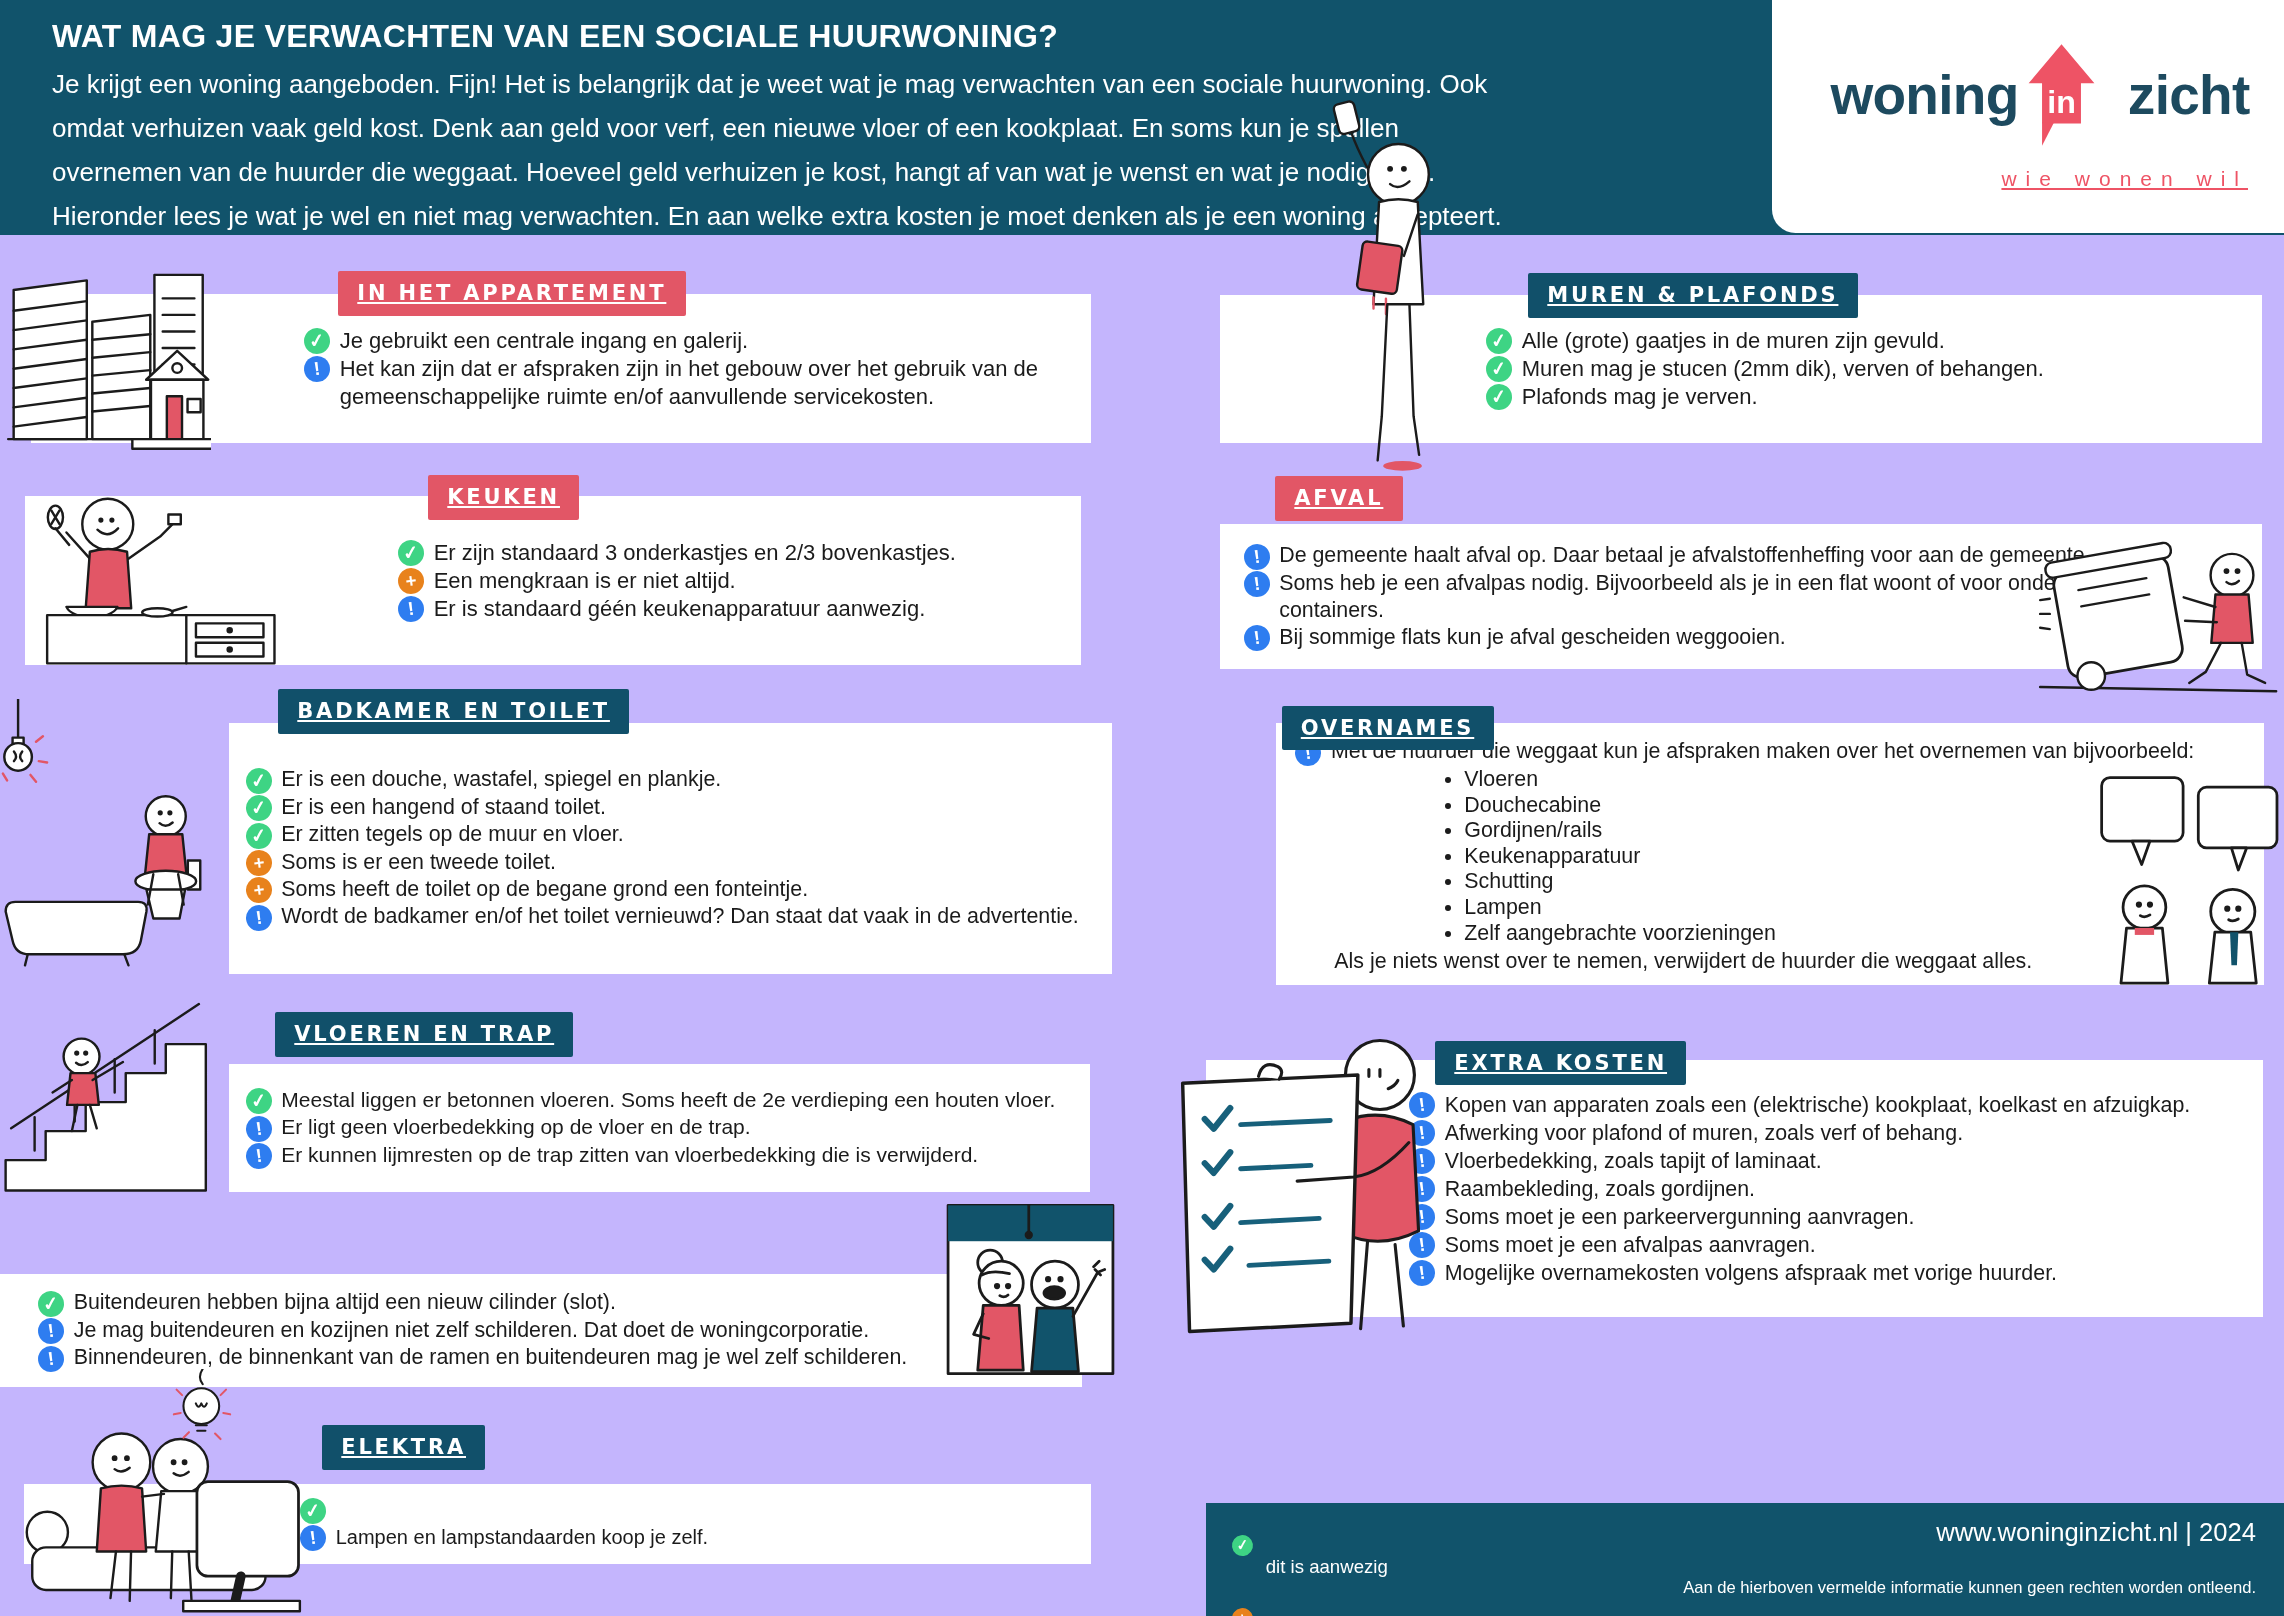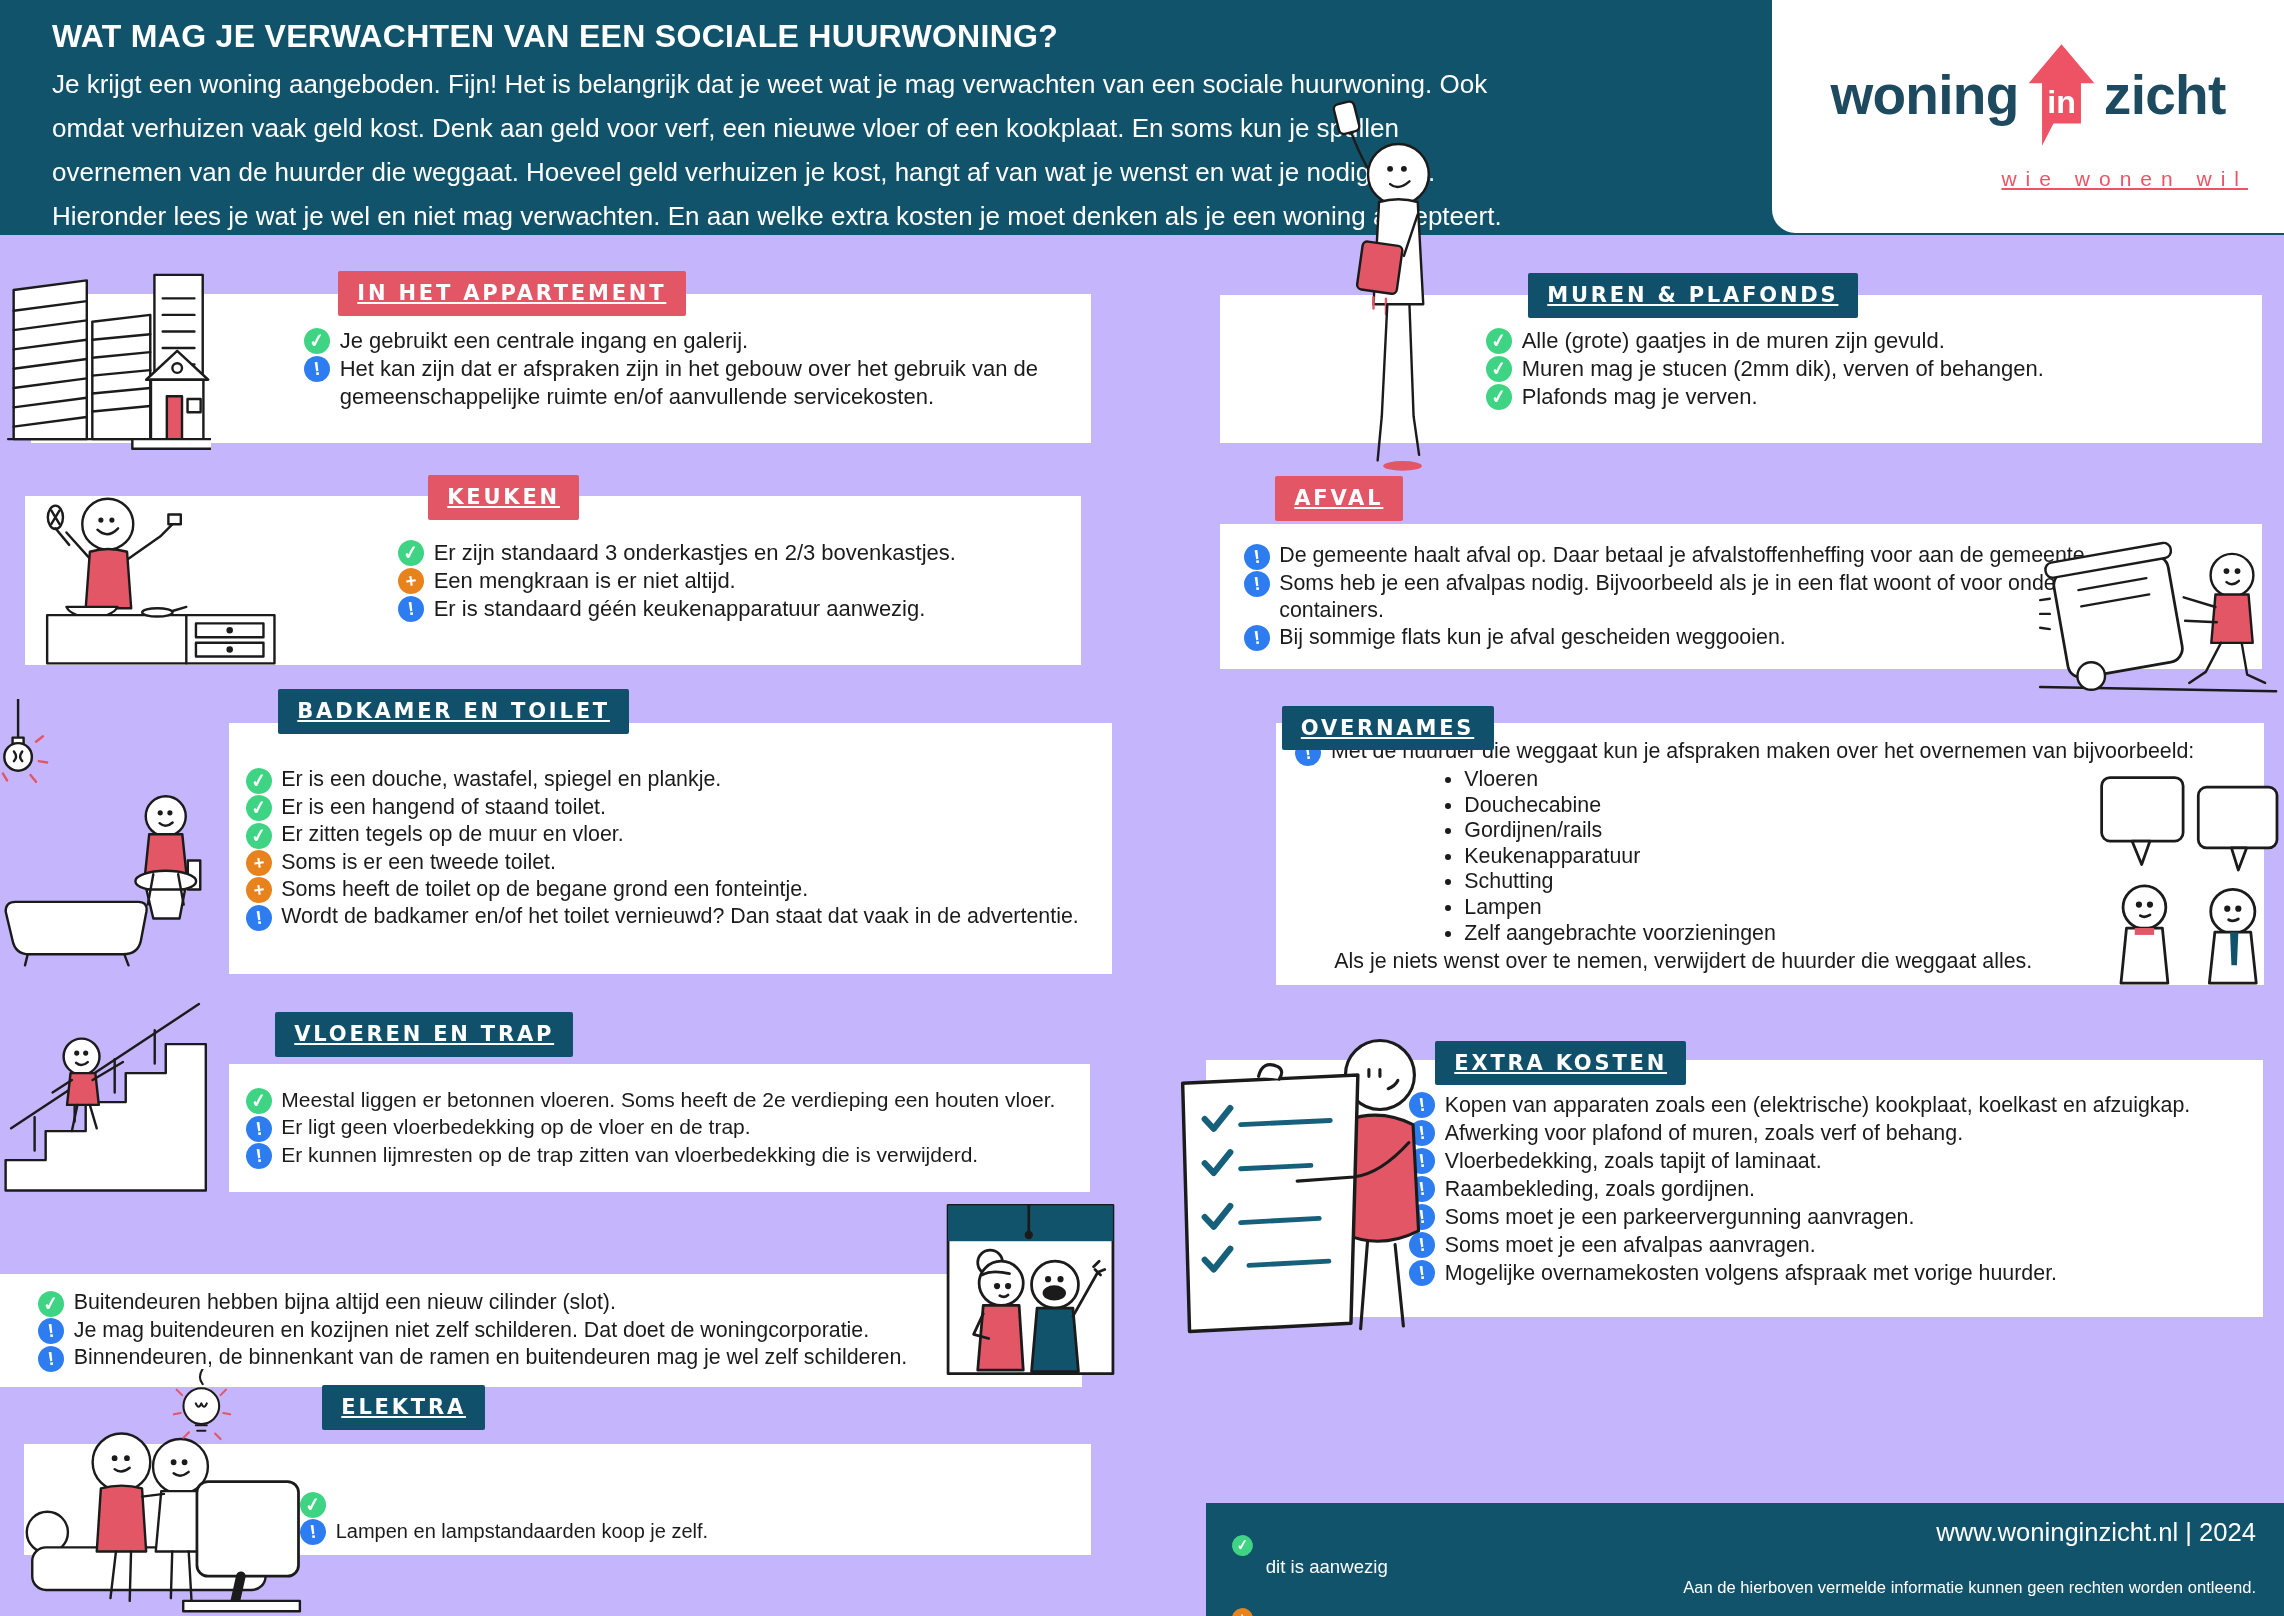--- a/index.html
+++ b/index.html
@@ -5,21 +5,21 @@
   html,body{margin:0;padding:0;background:#e8e8ee;}
   #page{position:relative;width:2284px;height:1616px;background:#c4b5fd;overflow:hidden;
         font-family:"Liberation Sans",sans-serif;color:#1b1b1b;}
   
   .topbar{position:absolute;left:0;top:0;width:2284px;height:235px;background:#11536b;color:#fff;z-index:0;}
   .page-title{position:absolute;left:52px;top:18px;font-size:32px;font-weight:bold;letter-spacing:0.3px;}
   .intro{position:absolute;left:52px;top:62px;width:1699px;font-size:26px;line-height:44px;white-space:pre-line;}
   .logo-panel{position:absolute;right:0;top:0;width:512px;height:233px;background:#ffffff;
               border-radius:0 0 0 23.5px;display:flex;flex-direction:column;align-items:center;justify-content:center;z-index:4;}
   .logo-row{display:flex;align-items:center;}
-  .logo-word{font-size:55px;font-weight:bold;color:#1d4a5f;letter-spacing:-0.7px;}
+  .logo-word{font-size:55px;font-weight:bold;color:#1d4a5f;letter-spacing:-0.7px;margin-left:24px;}
   .logo-house{width:77px;height:104px;margin:0 4.1px;}
   .tagline{align-self:flex-end;margin:20px 36px 0 0;color:#ee5365;font-size:21px;letter-spacing:9px;text-decoration:underline;}
   
   .card{position:absolute;background:#fff;box-sizing:border-box;display:flex;flex-direction:column;
         justify-content:center;gap:11px;z-index:1;}
   .badge{position:absolute;z-index:3;color:#fff;font-family:"DejaVu Sans",sans-serif;font-weight:600;
          font-size:21px;letter-spacing:2.8px;padding:10.4px 19.3px;border-radius:2px;white-space:nowrap;text-decoration:underline;}
   .badge.red{background:#e25666;}
   .badge.teal{background:#11506a;}
   .item{display:flex;gap:9.7px;align-items:flex-start;}
@@ -30,21 +30,21 @@
   .icon.info{background:#2e7df0;}
   .txt{font-size:22px;line-height:28px;}
   #card-appartement{left:31px;top:294px;width:1060px;height:149px;padding:14px 21px 14px 273px;}
   #card-keuken{left:25px;top:496px;width:1056px;height:169px;padding:14px 21px 14px 373px;}
   #card-badkamer{left:229px;top:723px;width:883px;height:251px;padding:11px 21px 11px 16.6px;gap:8.3px;}
   #card-badkamer .txt{font-size:21.4px;line-height:26px;}
   #card-vloeren{left:229px;top:1064px;width:861px;height:128px;padding:9.7px 21px 9.7px 16.6px;gap:9.7px;}
   #card-vloeren .txt{font-size:21px;line-height:26px;}
   #card-ramen{left:0;top:1274px;width:1082px;height:113px;padding:9.7px 21px 9.7px 38px;gap:8.3px;}
   #card-ramen .txt{font-size:21.4px;line-height:26px;}
-  #card-elektra{left:24px;top:1444px;width:1067px;height:111px;padding:9.7px 21px 9.7px 276px;gap:9.7px;justify-content:flex-end;}
+  #card-elektra{left:24px;top:1484px;width:1067px;height:80px;padding:9.7px 21px 9.7px 276px;gap:9.7px;}
   #card-elektra .txt{font-size:20px;line-height:26px;}
   #card-muren{left:1220px;top:295px;width:1042px;height:148px;padding:14px 21px 14px 266px;}
   #card-afval{left:1220px;top:524px;width:1042px;height:145px;padding:9.7px 21px 9.7px 23.5px;gap:7px;}
   #card-afval .txt{font-size:21.4px;line-height:27px;}
   #card-overnames{left:1276px;top:723px;width:988px;height:262px;padding:11px 21px 7px 19.3px;gap:4.1px;}
   #card-overnames .txt{font-size:21.4px;line-height:26px;}
   #card-extra{left:1206px;top:1060px;width:1057px;height:257px;padding:11px 21px 11px 203px;gap:5.5px;}
   #card-extra .txt{font-size:21.4px;line-height:28px;}
   #card-appartement .badge{left:307px;top:-23px;}
   #card-keuken .badge{left:403px;top:-21px;}

